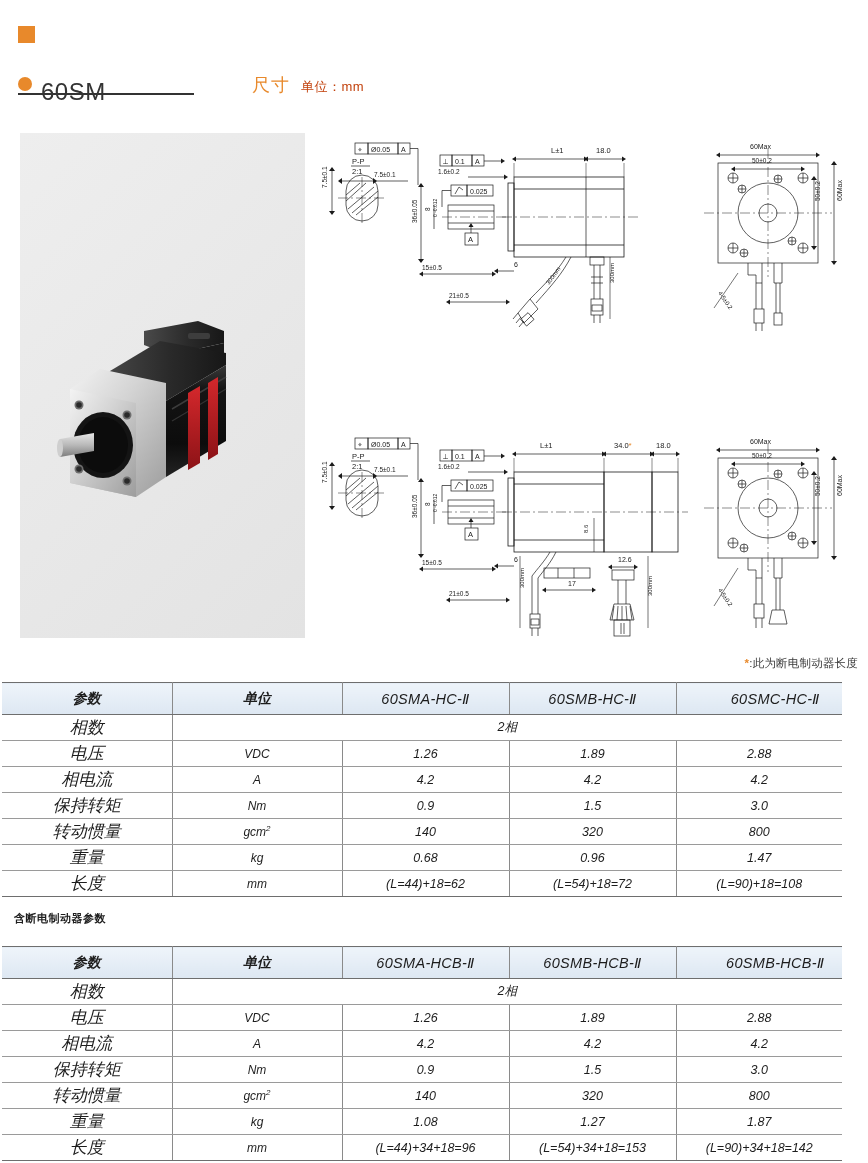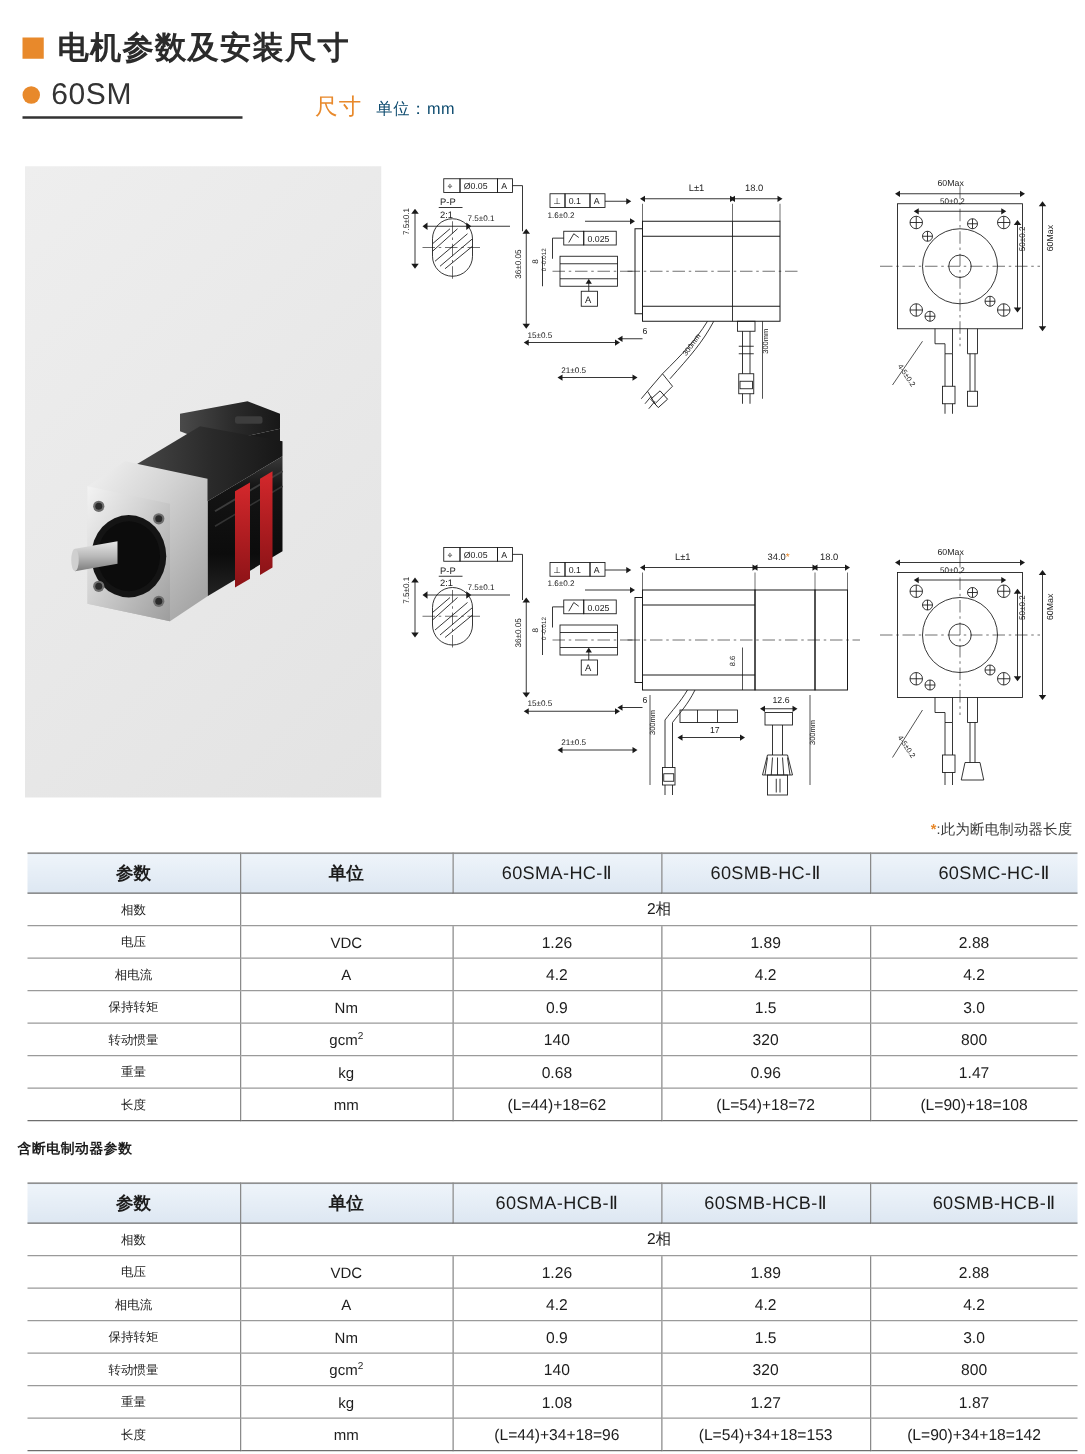--- a/index.html
+++ b/index.html
@@ -27,50 +27,50 @@
     font-size: 25px; font-weight: bold; color: #2b2b2b;
     letter-spacing: 1px; line-height: 1;
   }
 
   .sub-row { position: absolute; left: 18px; top: 64px; display: flex; align-items: center; }
   .dot-bullet {
     width: 14px; height: 14px; border-radius: 50%; background: #e8892b;
     display: inline-block; margin-right: 9px;
   }
   .sub-title {
-    font-size: 24px; color: #333333; letter-spacing: 0.5px; line-height: 1;
+    font-size: 24px; color: #333333; letter-spacing: 0.5px; line-height: 1; margin-top: 16px;
   }
   .sub-underline {
     position: absolute; left: 18px; top: 93px; width: 176px; height: 2px;
     background: #333333;
   }
 
   .dim-note { position: absolute; left: 252px; top: 73px; display: flex; align-items: baseline; text-align: right; }
   .dim-note .dm-big { font-size: 18px; color: #e8892b; letter-spacing: 1px; }
-  .dim-note .dm-small { font-size: 13px; color: #0c4a6e; margin-left: 11px; letter-spacing: 0.5px; }
+  .dim-note .dm-small { font-size: 13px; color: #c2410c; margin-left: 11px; letter-spacing: 0.5px; }
 
   
   .photo-box {
     position: absolute; left: 20px; top: 133px; width: 285px; height: 505px;
     background: linear-gradient(135deg,#eeeeee 0%,#e9e9e9 45%,#e3e3e3 100%);
   }
   .motor { position: absolute; left: 28px; top: 180px; width: 230px; height: 190px; }
 
   
   .dwg { position: absolute; }
   .dwg svg { display: block; }
 
   .note-star {
     position: absolute; right: 10px; top: 656px;
     font-size: 11.5px; color: #3a3a3a; letter-spacing: .2px;
   }
   .note-star .st { color: #e8892b; font-weight: bold; }
 
   
-  .tbl-wrap { position: absolute; left: 22px; width: 840px; }
+  .tbl-wrap { position: absolute; left: 2px; width: 840px; font-style: italic; }
   table.spec {
     width: 840px; border-collapse: collapse; table-layout: fixed;
     font-size: 12.5px;
   }
   table.spec col.c1 { width: 170px; }
   table.spec col.c2 { width: 170px; }
   table.spec col.c3 { width: 167px; }
   table.spec col.c4 { width: 167px; }
   table.spec col.c5 { width: 166px; }
 
@@ -85,38 +85,37 @@
   table.spec th:last-child { border-right: none; padding-left: 33px; }
   table.spec th.hdr-en { font-weight: normal; font-size: 14.5px; letter-spacing: .3px; }
 
   table.spec td {
     height: 26px; text-align: center; color: #1d1d1d;
     border-bottom: 1px solid #9a9a9a;
     border-right: 1px solid #8a8a8a;
     font-size: 12.5px;
   }
   table.spec td:last-child { border-right: none; }
-  table.spec td.param { font-size: 10px; }
+  table.spec td.param { font-size: 17px; }
   table.spec td.unit { font-size: 12px; }
   table.spec tr:last-child td { border-bottom: 1.6px solid #6e6e6e; }
   table.spec td.span-all { border-right: none; text-align: center; }
   .sup { font-size: 8px; vertical-align: super; }
 
   .sect-title {
     position: absolute; left: 14px; font-size: 11px; font-weight: bold;
     color: #1d1d1d; letter-spacing: .5px;
   }
 </style>
 </head>
 <body>
 
 <div class="page-head">
   <div class="title-row">
     <span class="sq-bullet"></span>
-    <span class="main-title">电机参数及安装尺寸</span>
   </div>
   <div class="sub-row">
     <span class="dot-bullet"></span>
     <span class="sub-title">60SM</span>
   </div>
   <div class="sub-underline"></div>
   <div class="dim-note">
     <span class="dm-big">尺寸</span>
     <span class="dm-small">单位：mm</span>
   </div>

